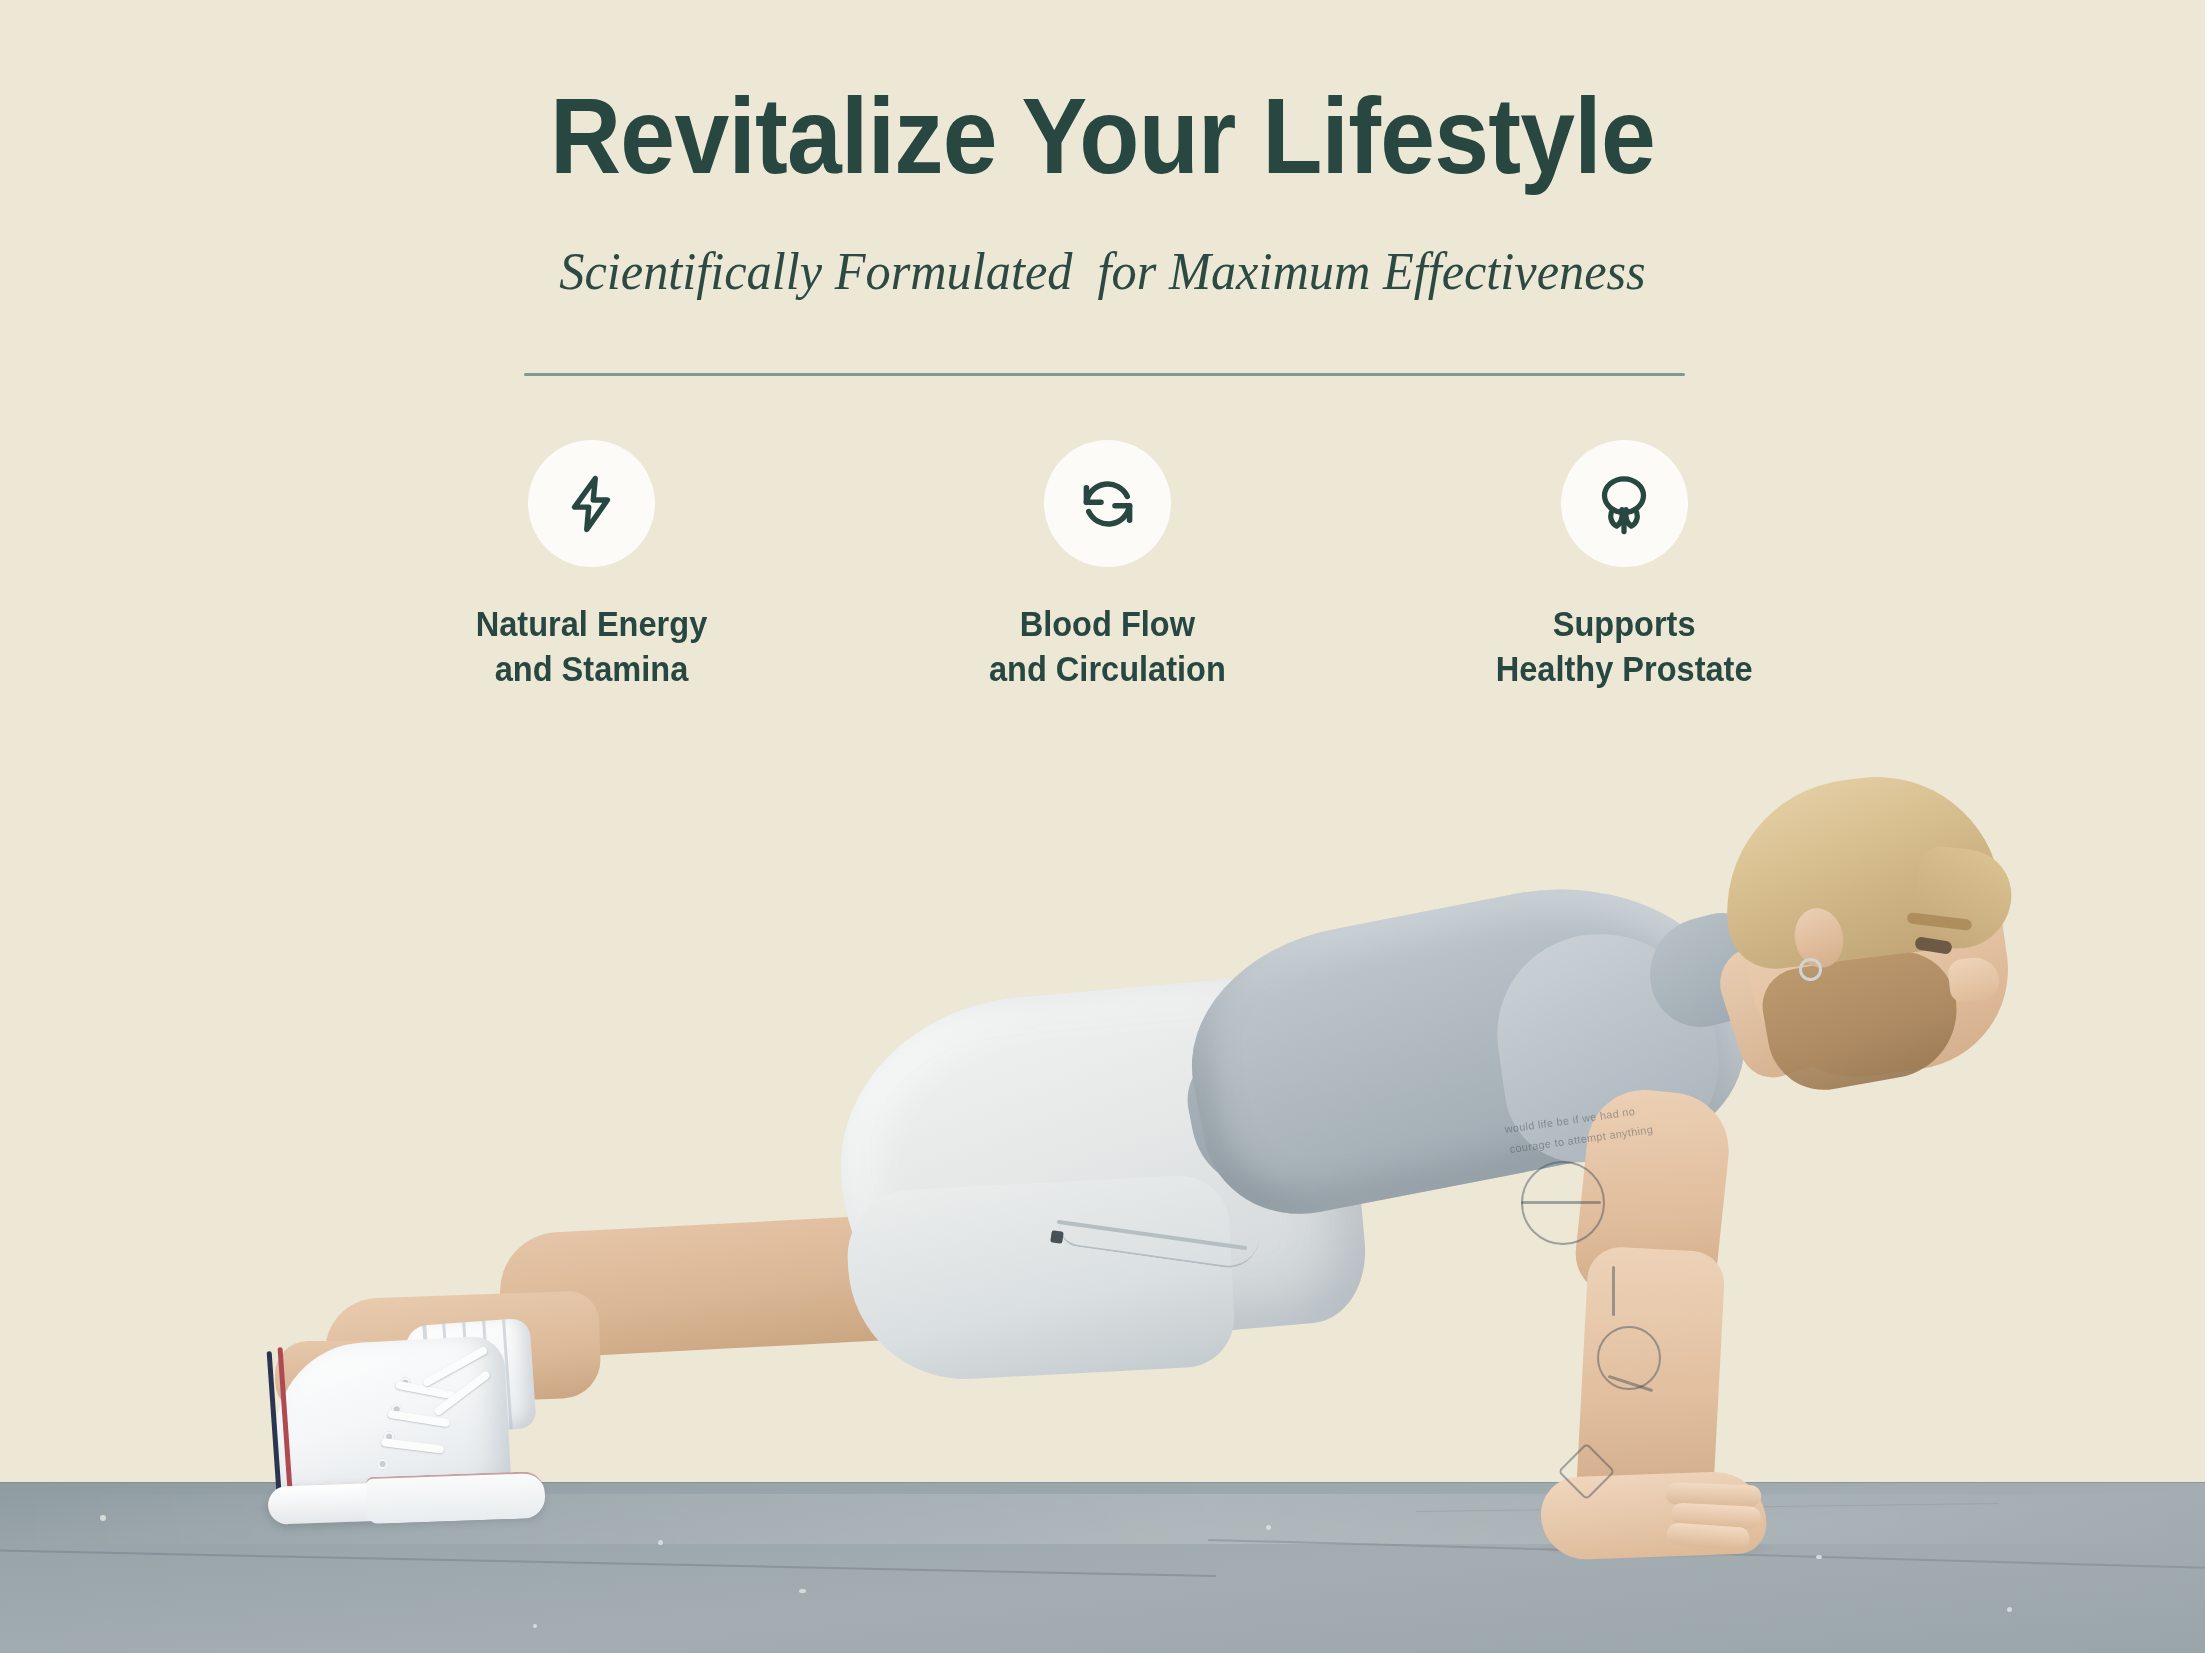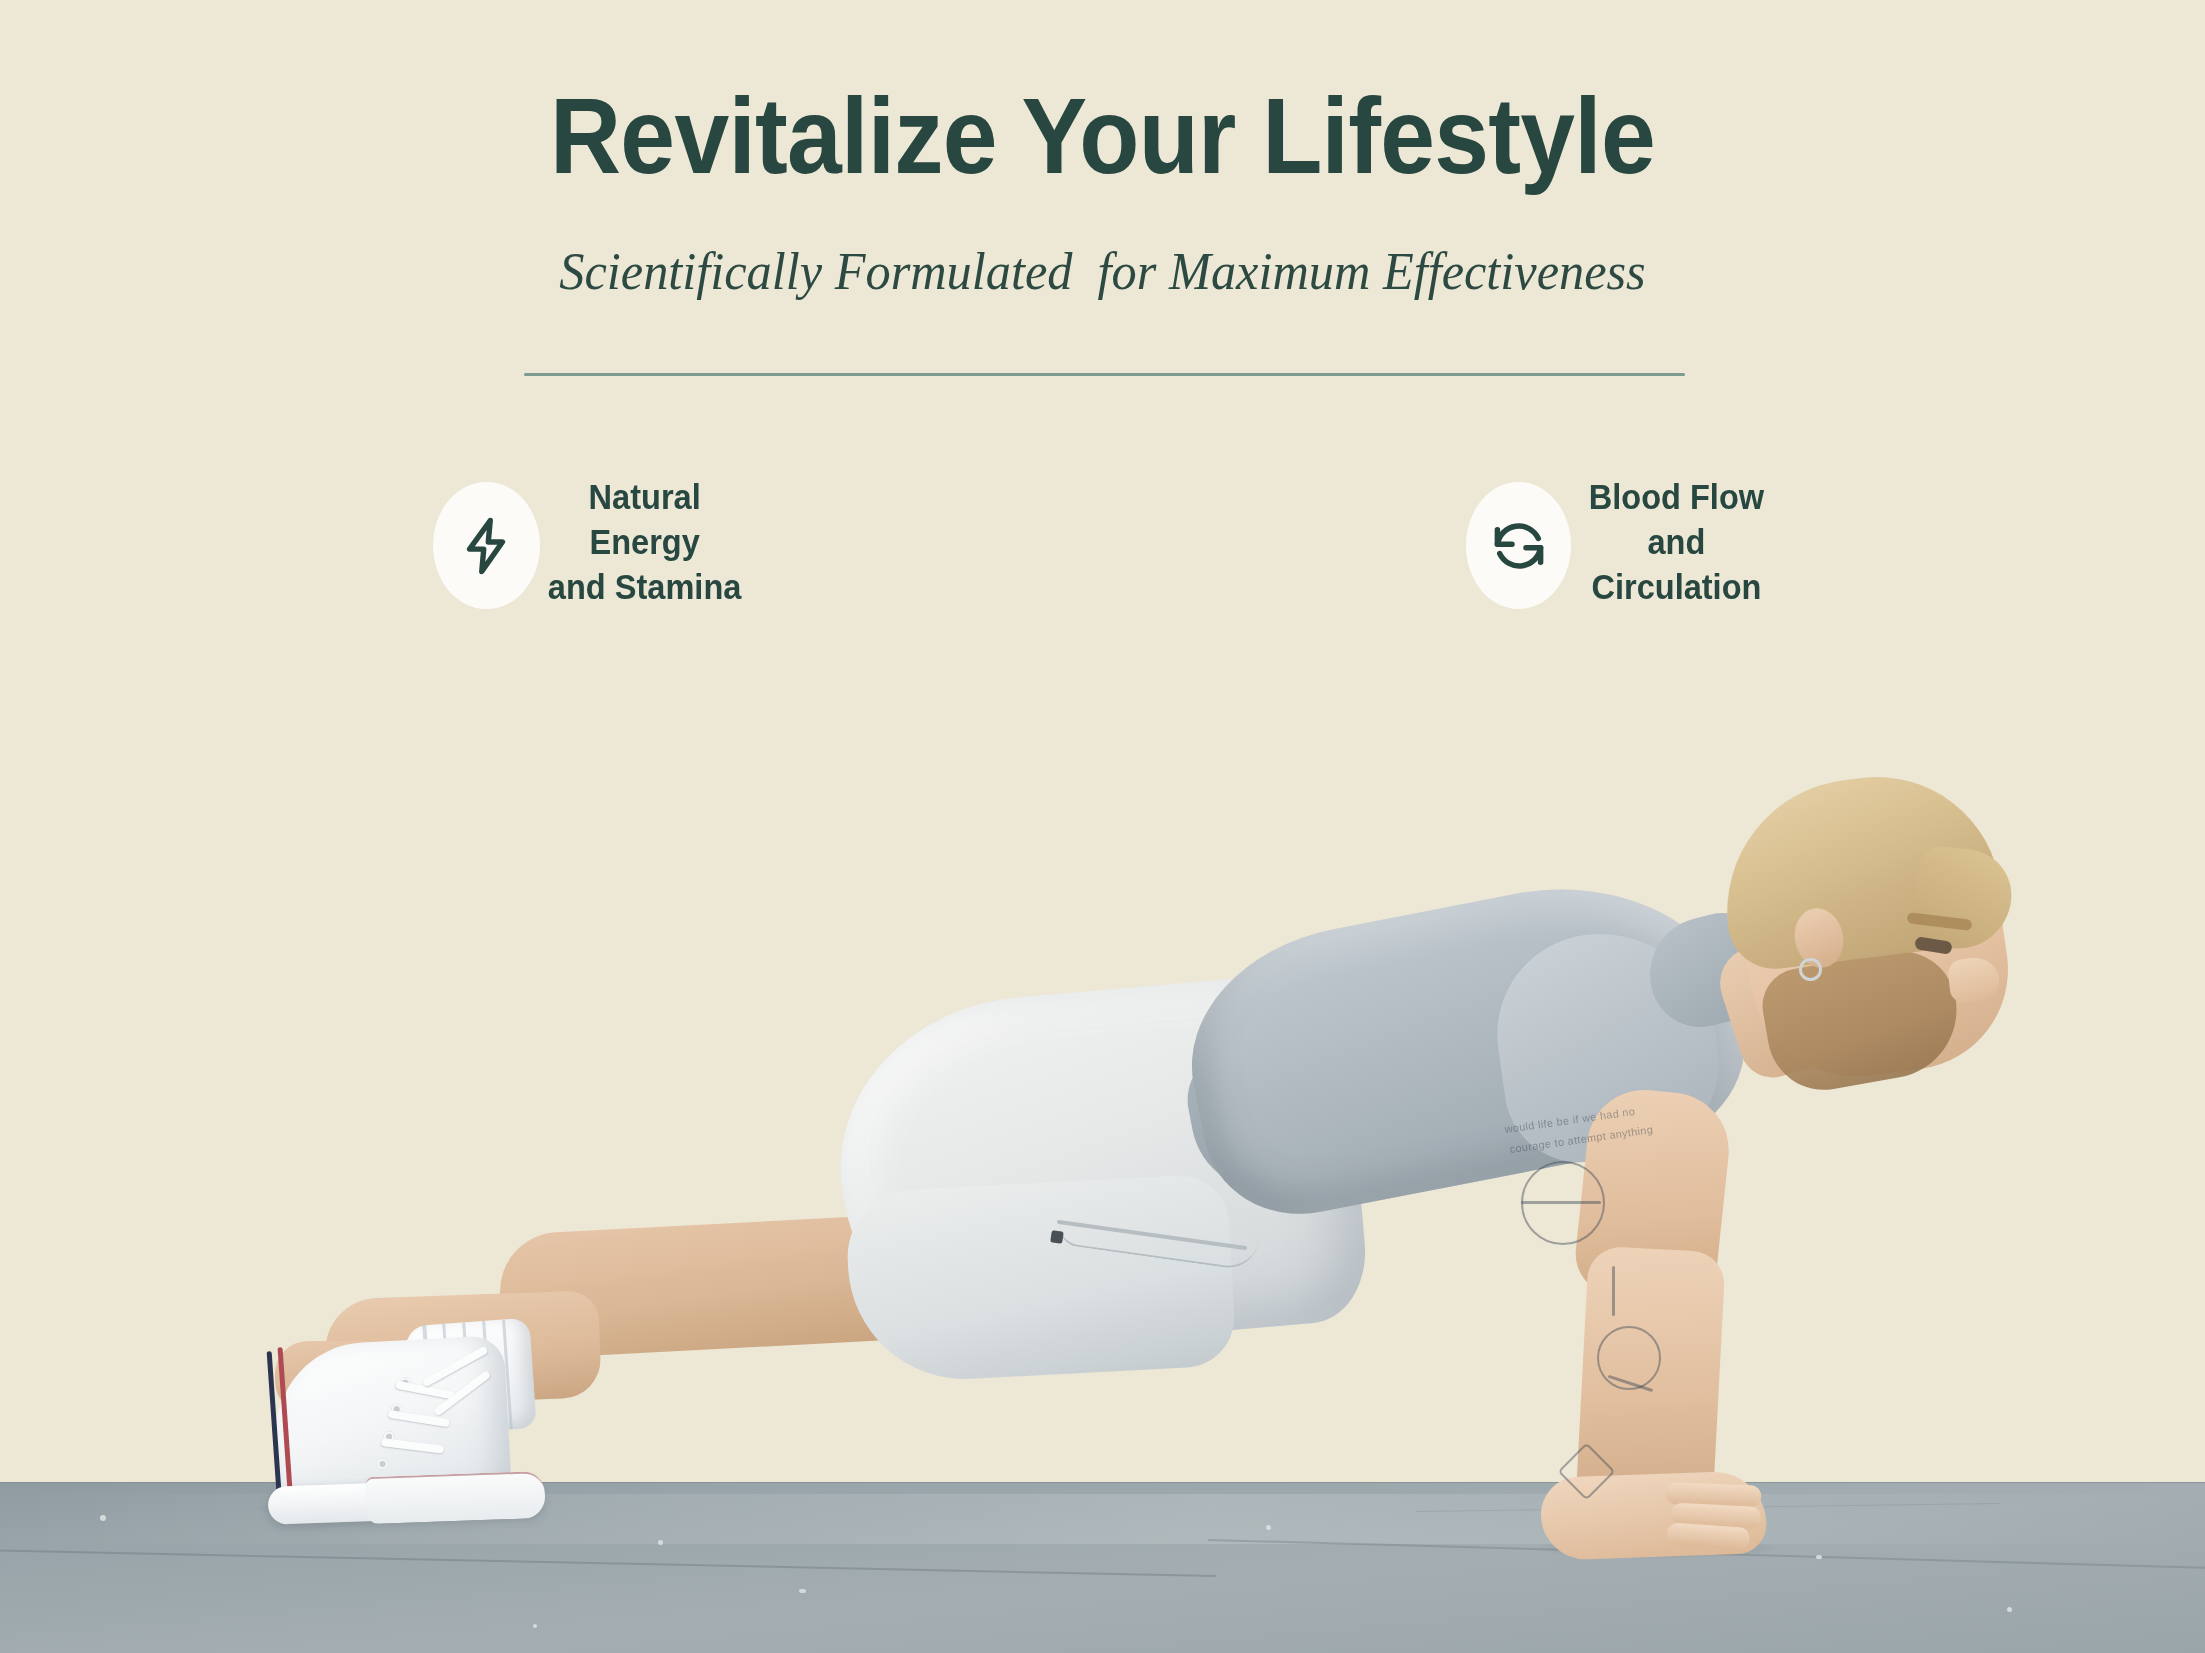--- a/index.html
+++ b/index.html
@@ -72,21 +72,21 @@
     background:#7d9b91;border-radius:1.7px;
   }
 
   
   .benefits{
     position:absolute;left:433px;top:440px;width:1349px;
     display:flex;justify-content:space-between;align-items:flex-start;
   }
   .benefit{
     width:316px;
-    display:flex;align-items:flex-end;
+    display:flex;flex-direction:column;align-items:center;
   }
   .icon-circle{
     width:127px;height:127px;border-radius:50%;
     background:#FCFBF7;
     display:flex;align-items:center;justify-content:center;
     box-shadow:0 0 0 0 rgba(0,0,0,0);
   }
   .icon-circle svg{display:block;}
   .benefit-label{
     margin-top:35px;
@@ -458,17 +458,31 @@
             <polyline points="4.6,6.4 4.6,11.4 9.6,11.4"></polyline>
             <path d="M19.4 12.6 A7.4 7.4 0 0 1 5.4 14.6"></path>
             <polyline points="19.4,17.6 19.4,12.6 14.4,12.6"></polyline>
           </svg>
         </span>
       </div>
       <div class="benefit-label">Blood Flow
 and Circulation</div>
     </div>
 
+    <div class="benefit">
+      <div class="icon-circle">
+        <span>
+          <svg width="72" height="72" viewBox="0 0 24 24" fill="none" stroke="#274740" stroke-width="1.75" stroke-linecap="round" stroke-linejoin="round">
+            <ellipse cx="12" cy="9.2" rx="6.5" ry="5.6"></ellipse>
+            <path d="M8.2 13.8 C7.0 16.0 7.6 18.4 9.6 19.4 C11.0 18.4 11.6 16.2 11.3 13.9"></path>
+            <path d="M15.8 13.8 C17.0 16.0 16.4 18.4 14.4 19.4 C13.0 18.4 12.4 16.2 12.7 13.9"></path>
+            <path d="M12 14.2 L12 21.2"></path>
+          </svg>
+        </span>
+      </div>
+      <div class="benefit-label">Supports
+Healthy Prostate</div>
+    </div>
 
   </div>
 
 </div>
 
 
 </body></html>

